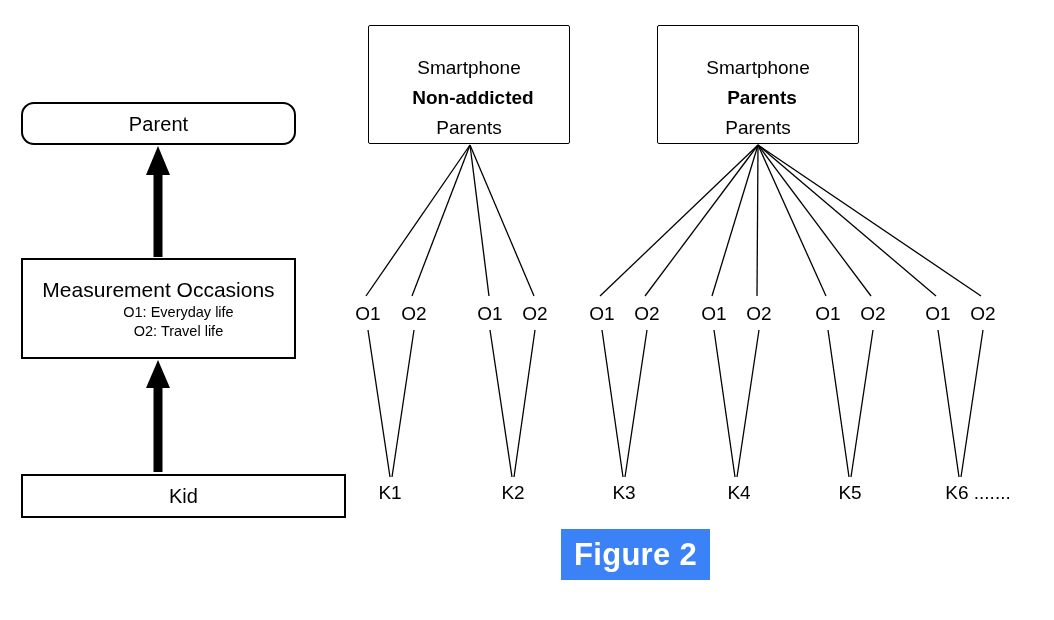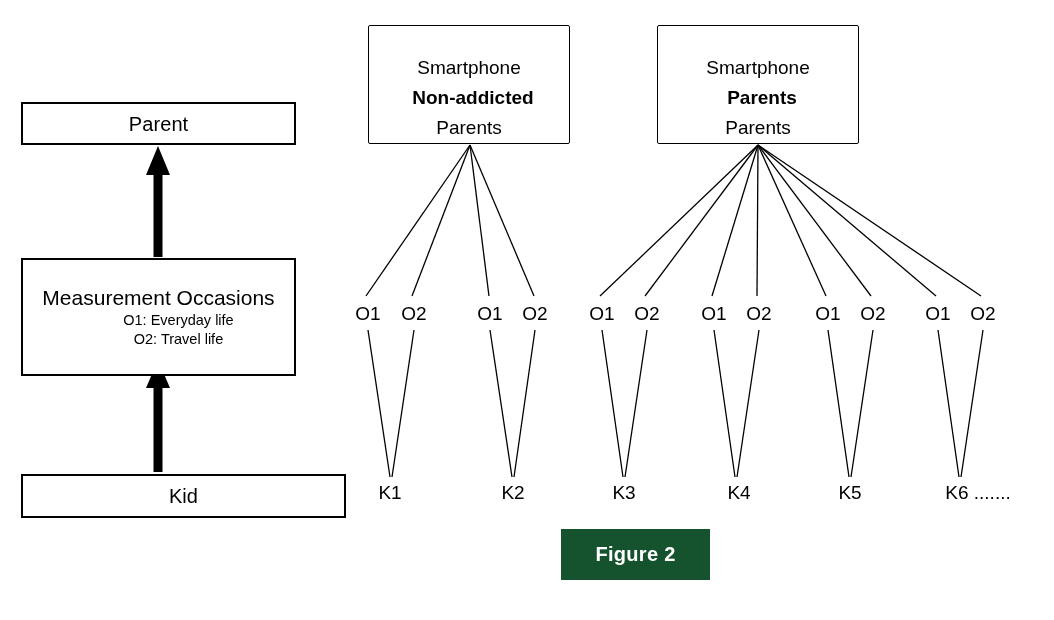--- a/index.html
+++ b/index.html
@@ -30,25 +30,25 @@
     border: 2px solid #000;
     background: #fff;
     display: flex;
     flex-direction: column;
     align-items: center;
     justify-content: center;
     text-align: center;
   }
   #parent-box {
     left: 21px; top: 102px;
-    width: 275px; height: 43px;
+    width: 275px; height: 43px; border-radius: 13px;
   }
   #measure-box {
     left: 21px; top: 258px;
-    width: 275px; height: 118px;
+    width: 275px; height: 101px;
   }
   #kid-box {
     left: 21px; top: 474px;
     width: 325px; height: 44px;
   }
   .legend-title {
     font-size: 20px;
     line-height: 24px;
     letter-spacing: .1px;
   }
@@ -99,26 +99,26 @@
     text-align: right;
   }
   .o-label { top: 303px; }
   .k-label { top: 482px; }
 
   
   #figure-caption {
     position: absolute;
     left: 561px; top: 529px;
     width: 149px; height: 51px;
-    background: #14532d;
+    background: #3b82f6;
     color: #ffffff;
     display: flex;
     align-items: center;
     justify-content: center;
-    font-size: 20px;
+    font-size: 31px;
     font-weight: bold;
     letter-spacing: .3px;
   }
 </style>
 </head>
 <body>
 
 <svg id="canvas" viewBox="0 0 1054 620" xmlns="http://www.w3.org/2000/svg">
 
   <g>

